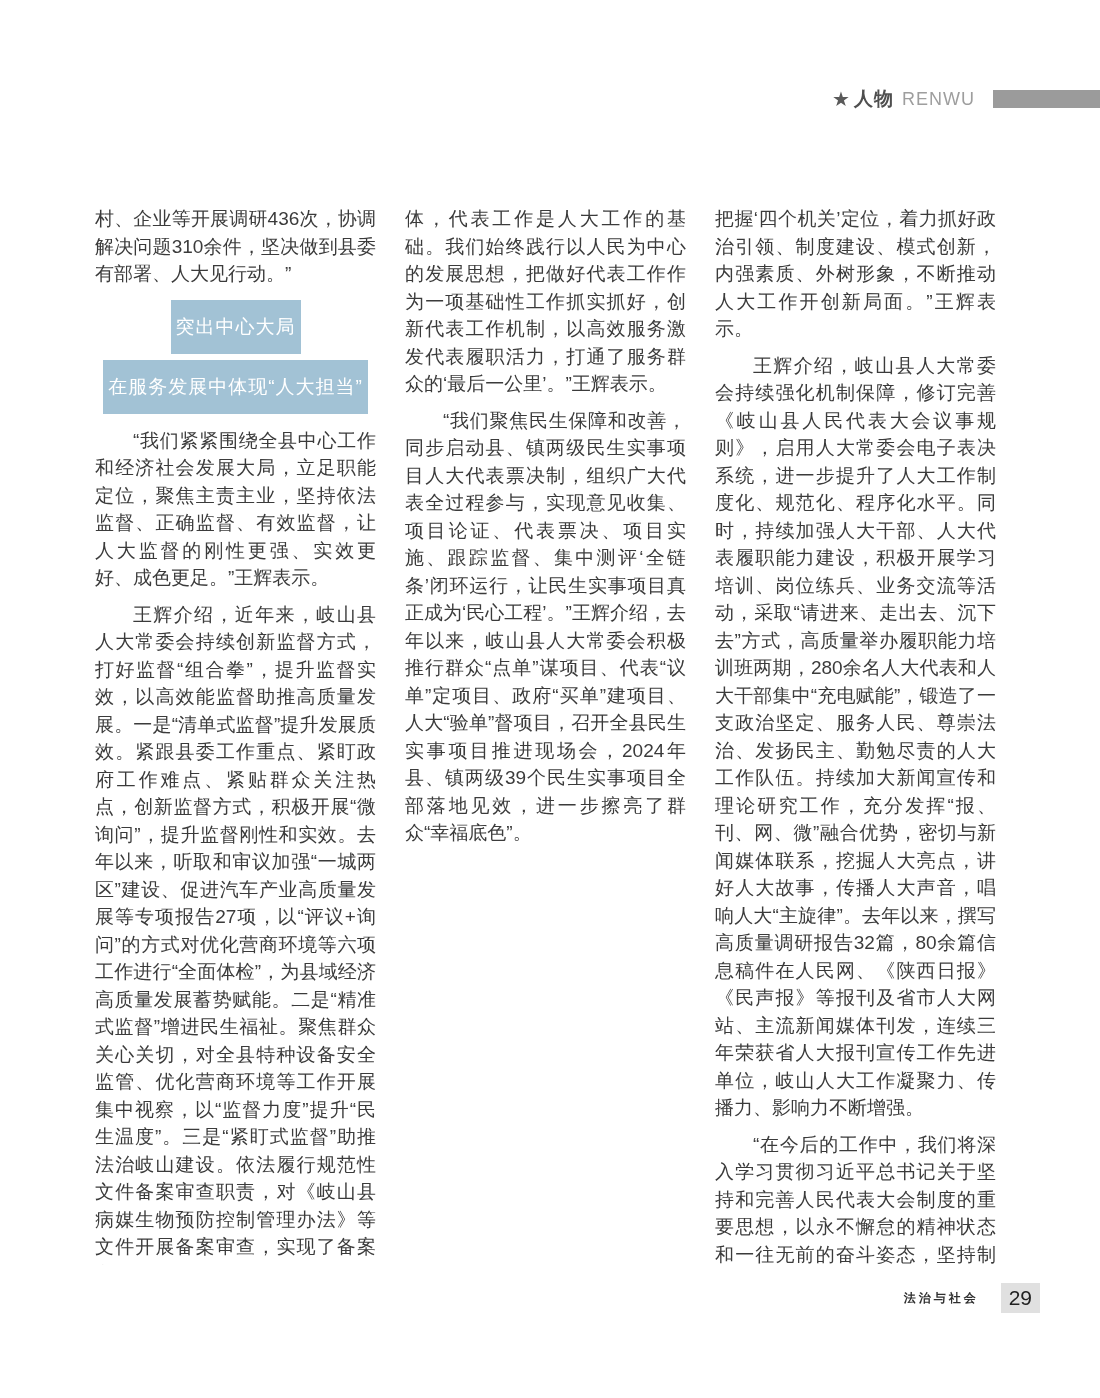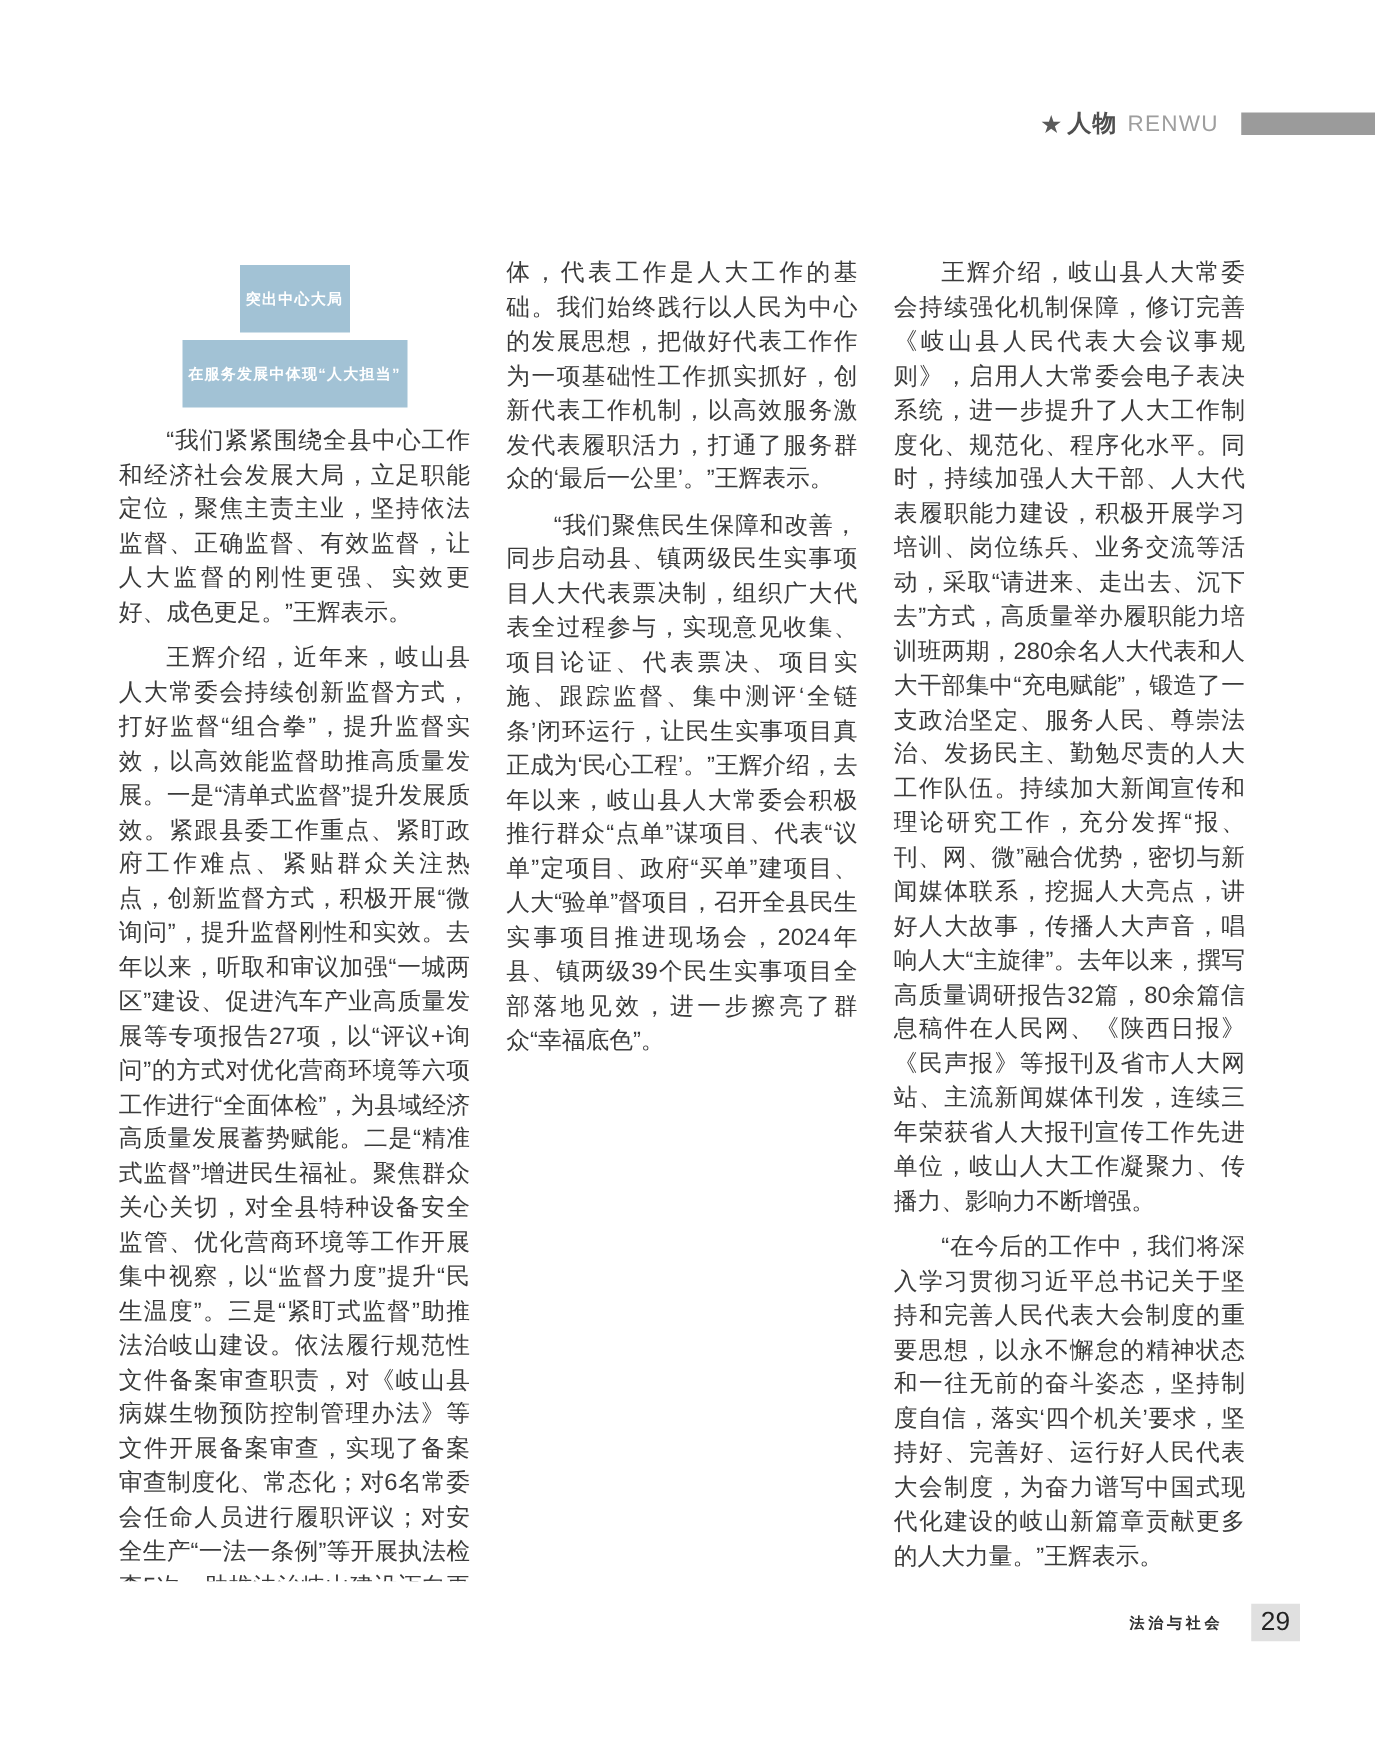--- a/index.html
+++ b/index.html
@@ -30,21 +30,21 @@
   }
   .col{
     width:281px;height:100%;overflow:hidden;
     font-size:19px;line-height:27.5px;text-align:justify;text-justify:inter-ideograph;
   }
   .para{margin:0 0 9px 0;}
   .para.indent{text-indent:2em;}
   .hblock{text-align:center;margin:4px 0 10px 0;}
   .hline{
     display:inline-block;background:var(--heading-bg);color:#ffffff;
-    font-weight:bold;font-size:12px;line-height:30px;padding:12px 5px;margin:3px 0;
+    font-weight:normal;font-size:19px;line-height:30px;padding:12px 5px;margin:3px 0;
     letter-spacing:1px;
   }
   
   .footer{
     position:absolute;top:1283px;right:60px;
     display:flex;align-items:center;gap:22px;
   }
   .journal{font-size:12px;font-weight:bold;color:#2f2f2f;letter-spacing:3px;}
   .pagenum{
     background:var(--pagenum-bg);color:#222;font-size:21px;
@@ -58,29 +58,31 @@
 
   <div class="header">
     <span class="star">★</span>
     <span class="sec-cn">人物</span>
     <span class="sec-en">RENWU</span>
     <span class="bar"></span>
   </div>
 
   <div class="columns">
       <div class="col">
+        <p class="para">村、企业等开展调研436次，协调解决问题310余件，坚决做到县委有部署、人大见行动。”</p>
         <div class="hblock"><span class="hline">突出中心大局</span><br><span class="hline">在服务发展中体现“人大担当”</span></div>
         <p class="para indent">“我们紧紧围绕全县中心工作和经济社会发展大局，立足职能定位，聚焦主责主业，坚持依法监督、正确监督、有效监督，让人大监督的刚性更强、实效更好、成色更足。”王辉表示。</p>
         <p class="para indent">王辉介绍，近年来，岐山县人大常委会持续创新监督方式，打好监督“组合拳”，提升监督实效，以高效能监督助推高质量发展。一是“清单式监督”提升发展质效。紧跟县委工作重点、紧盯政府工作难点、紧贴群众关注热点，创新监督方式，积极开展“微询问”，提升监督刚性和实效。去年以来，听取和审议加强“一城两区”建设、促进汽车产业高质量发展等专项报告27项，以“评议+询问”的方式对优化营商环境等六项工作进行“全面体检”，为县域经济高质量发展蓄势赋能。二是“精准式监督”增进民生福祉。聚焦群众关心关切，对全县特种设备安全监管、优化营商环境等工作开展集中视察，以“监督力度”提升“民生温度”。三是“紧盯式监督”助推法治岐山建设。依法履行规范性文件备案审查职责，对《岐山县病媒生物预防控制管理办法》等文件开展备案审查，实现了备案审查制度化、常态化；对6名常委会任命人员进行履职评议；对安全生产“一法一条例”等开展执法检查5次，助推法治岐山建设迈向更高水平。</p>
       </div>
       <div class="col">
         <p class="para">体，代表工作是人大工作的基础。我们始终践行以人民为中心的发展思想，把做好代表工作作为一项基础性工作抓实抓好，创新代表工作机制，以高效服务激发代表履职活力，打通了服务群众的‘最后一公里’。”王辉表示。</p>
         <p class="para indent">“我们聚焦民生保障和改善，同步启动县、镇两级民生实事项目人大代表票决制，组织广大代表全过程参与，实现意见收集、项目论证、代表票决、项目实施、跟踪监督、集中测评‘全链条’闭环运行，让民生实事项目真正成为‘民心工程’。”王辉介绍，去年以来，岐山县人大常委会积极推行群众“点单”谋项目、代表“议单”定项目、政府“买单”建项目、人大“验单”督项目，召开全县民生实事项目推进现场会，2024年县、镇两级39个民生实事项目全部落地见效，进一步擦亮了群众“幸福底色”。</p>
       </div>
       <div class="col">
+        <p class="para">把握‘四个机关’定位，着力抓好政治引领、制度建设、模式创新，内强素质、外树形象，不断推动人大工作开创新局面。”王辉表示。</p>
         <p class="para indent">王辉介绍，岐山县人大常委会持续强化机制保障，修订完善《岐山县人民代表大会议事规则》，启用人大常委会电子表决系统，进一步提升了人大工作制度化、规范化、程序化水平。同时，持续加强人大干部、人大代表履职能力建设，积极开展学习培训、岗位练兵、业务交流等活动，采取“请进来、走出去、沉下去”方式，高质量举办履职能力培训班两期，280余名人大代表和人大干部集中“充电赋能”，锻造了一支政治坚定、服务人民、尊崇法治、发扬民主、勤勉尽责的人大工作队伍。持续加大新闻宣传和理论研究工作，充分发挥“报、刊、网、微”融合优势，密切与新闻媒体联系，挖掘人大亮点，讲好人大故事，传播人大声音，唱响人大“主旋律”。去年以来，撰写高质量调研报告32篇，80余篇信息稿件在人民网、《陕西日报》《民声报》等报刊及省市人大网站、主流新闻媒体刊发，连续三年荣获省人大报刊宣传工作先进单位，岐山人大工作凝聚力、传播力、影响力不断增强。</p>
         <p class="para indent">“在今后的工作中，我们将深入学习贯彻习近平总书记关于坚持和完善人民代表大会制度的重要思想，以永不懈怠的精神状态和一往无前的奋斗姿态，坚持制度自信，落实‘四个机关’要求，坚持好、完善好、运行好人民代表大会制度，为奋力谱写中国式现代化建设的岐山新篇章贡献更多的人大力量。”王辉表示。</p>
       </div>
     </div>
 
   <div class="footer">
     <span class="journal">法治与社会</span>
     <span class="pagenum">29</span>
   </div>
 

